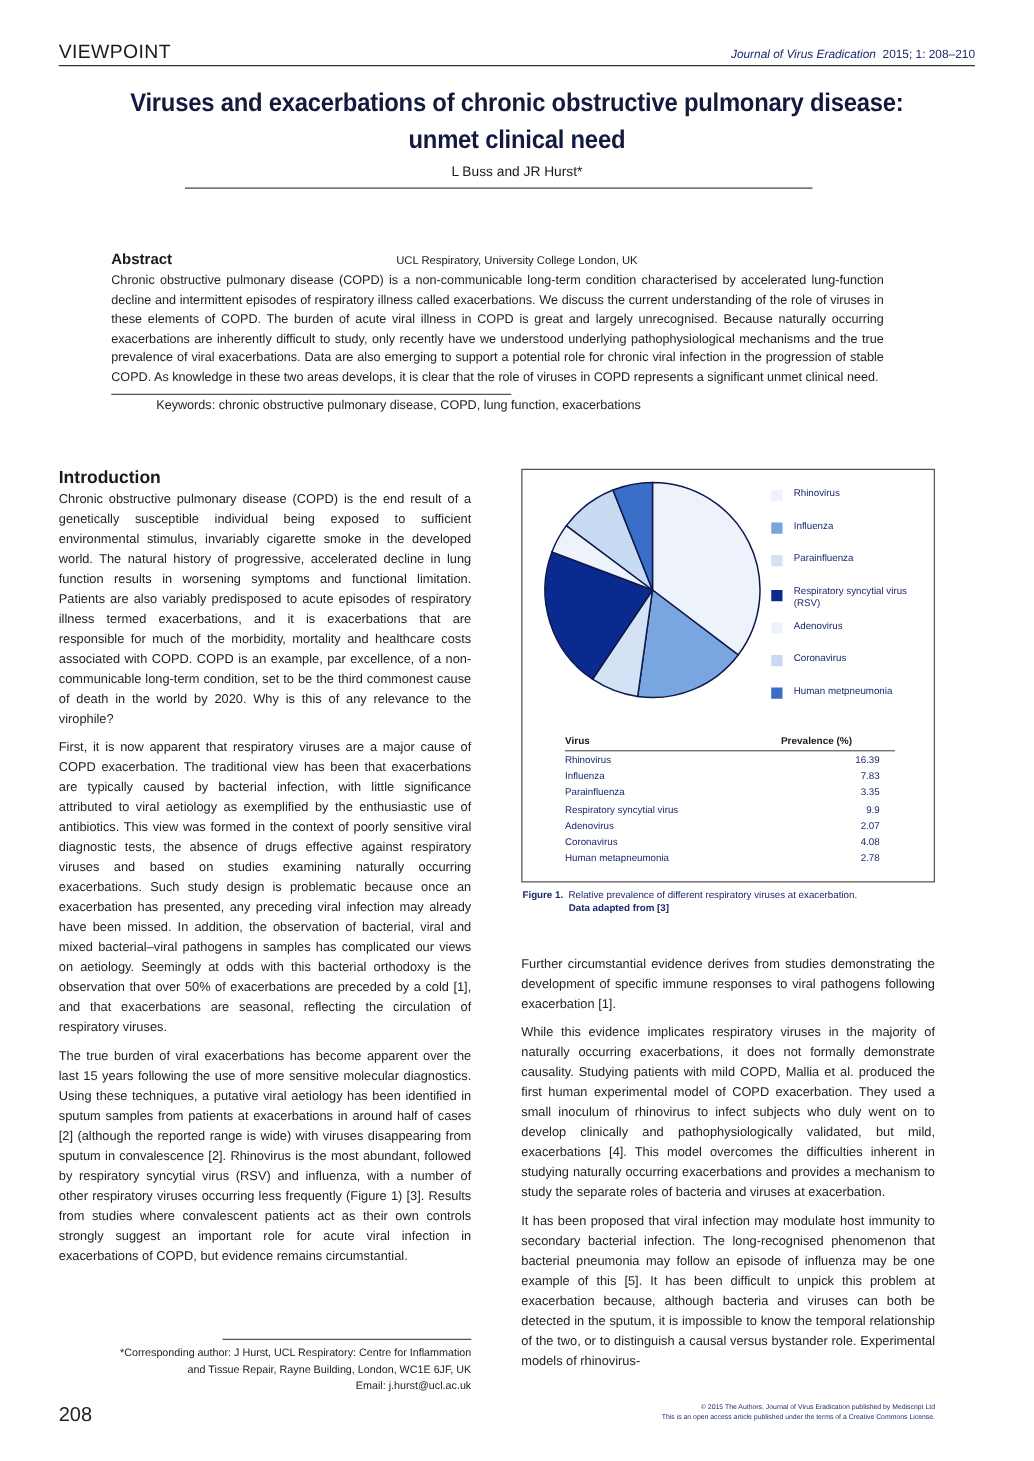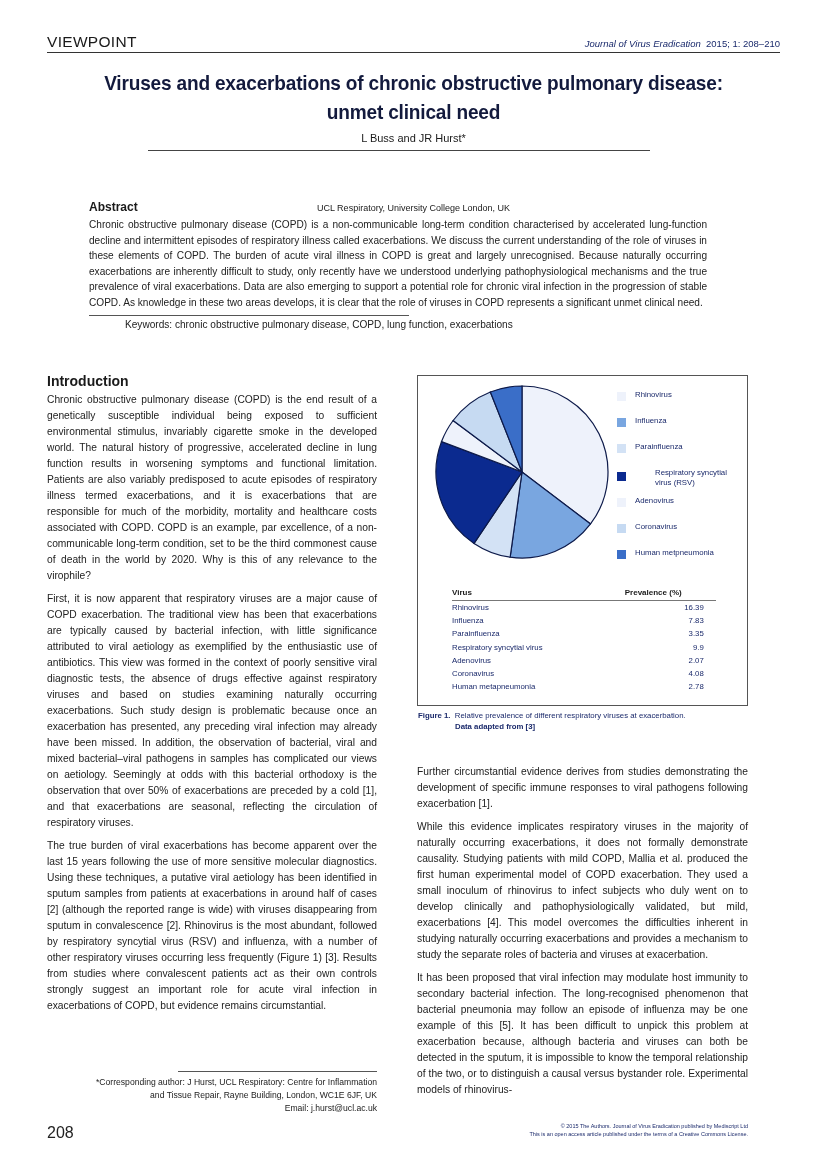--- a/index.html
+++ b/index.html
@@ -99,21 +99,21 @@
         <span class="legend-label">Rhinovirus</span>
       </div>
     <div class="legend-item">
         <span class="legend-swatch" style="background: rgb(121, 166, 224);"></span>
         <span class="legend-label">Influenza</span>
       </div>
     <div class="legend-item">
         <span class="legend-swatch" style="background: rgb(211, 226, 245);"></span>
         <span class="legend-label">Parainfluenza</span>
       </div>
-    <div class="legend-item" style="margin-bottom:8px;gap:20px;">
+    <div class="legend-item" style="margin-bottom:8px;">
         <span class="legend-swatch" style="margin-top: 4px; background: rgb(11, 42, 143);"></span>
         <span class="legend-label">Respiratory syncytial virus (RSV)</span>
       </div>
     <div class="legend-item">
         <span class="legend-swatch" style="background: rgb(238, 242, 251);"></span>
         <span class="legend-label">Adenovirus</span>
       </div>
     <div class="legend-item">
         <span class="legend-swatch" style="background: rgb(198, 218, 242);"></span>
         <span class="legend-label">Coronavirus</span>

